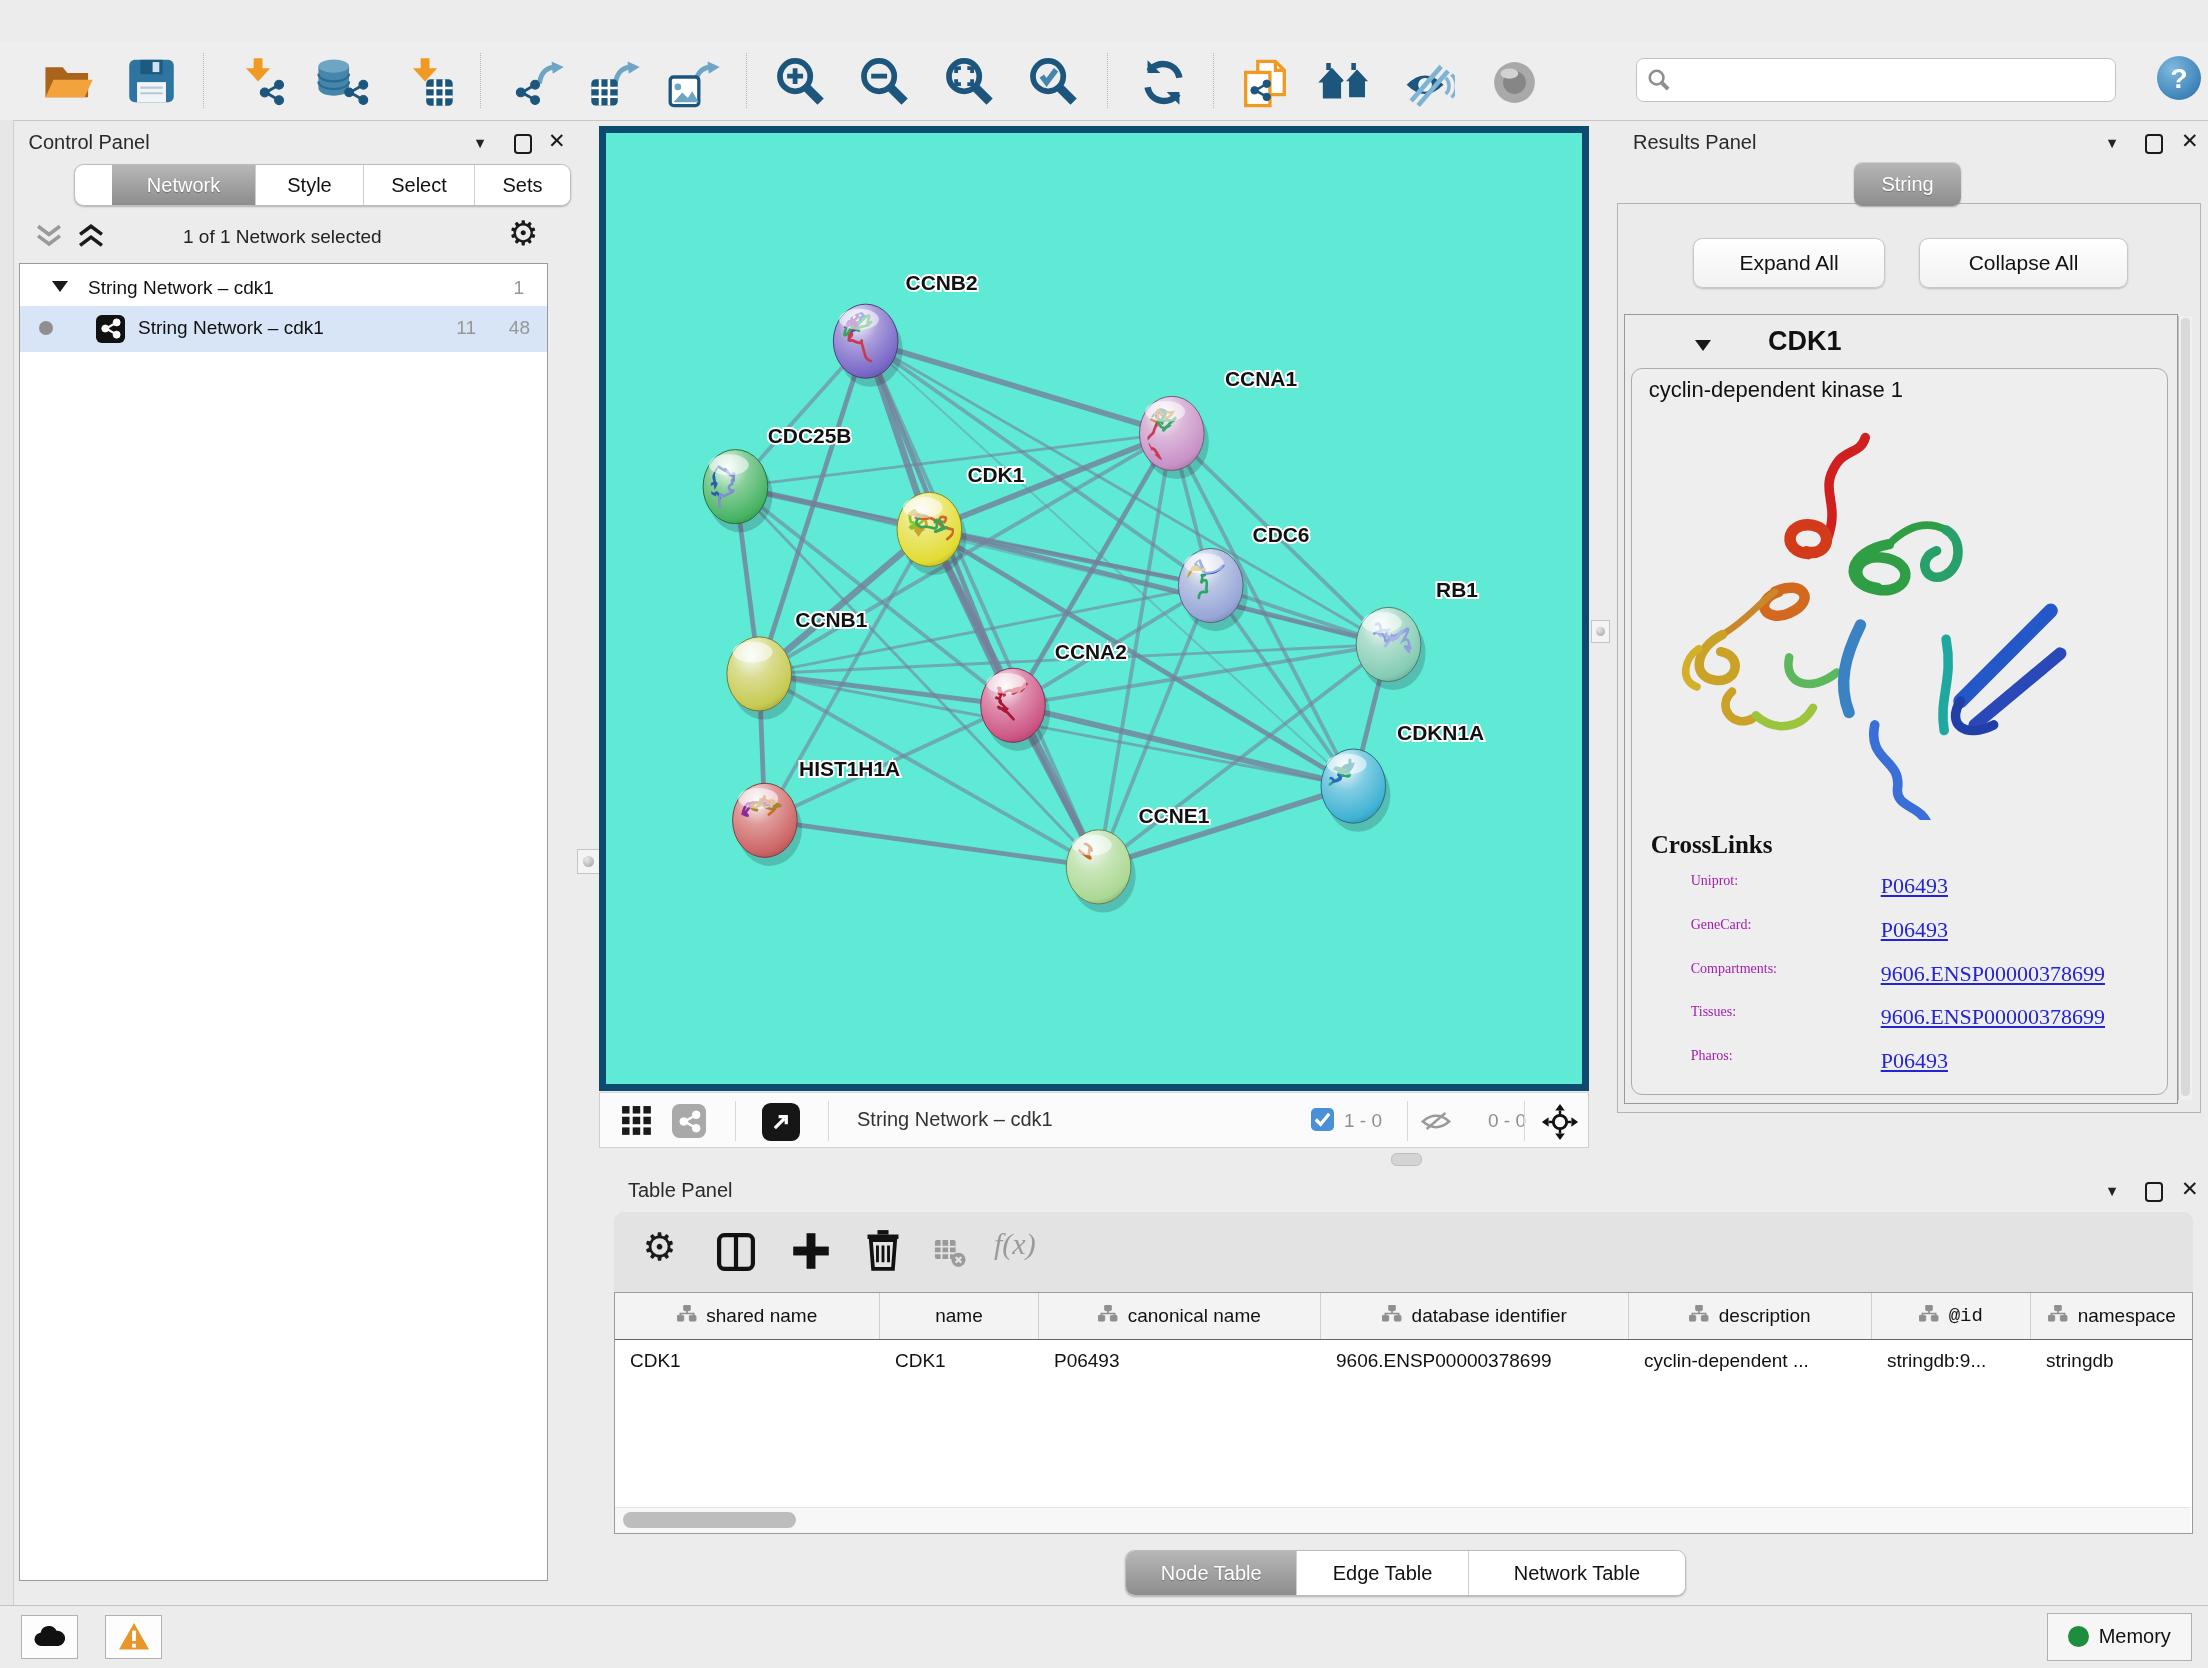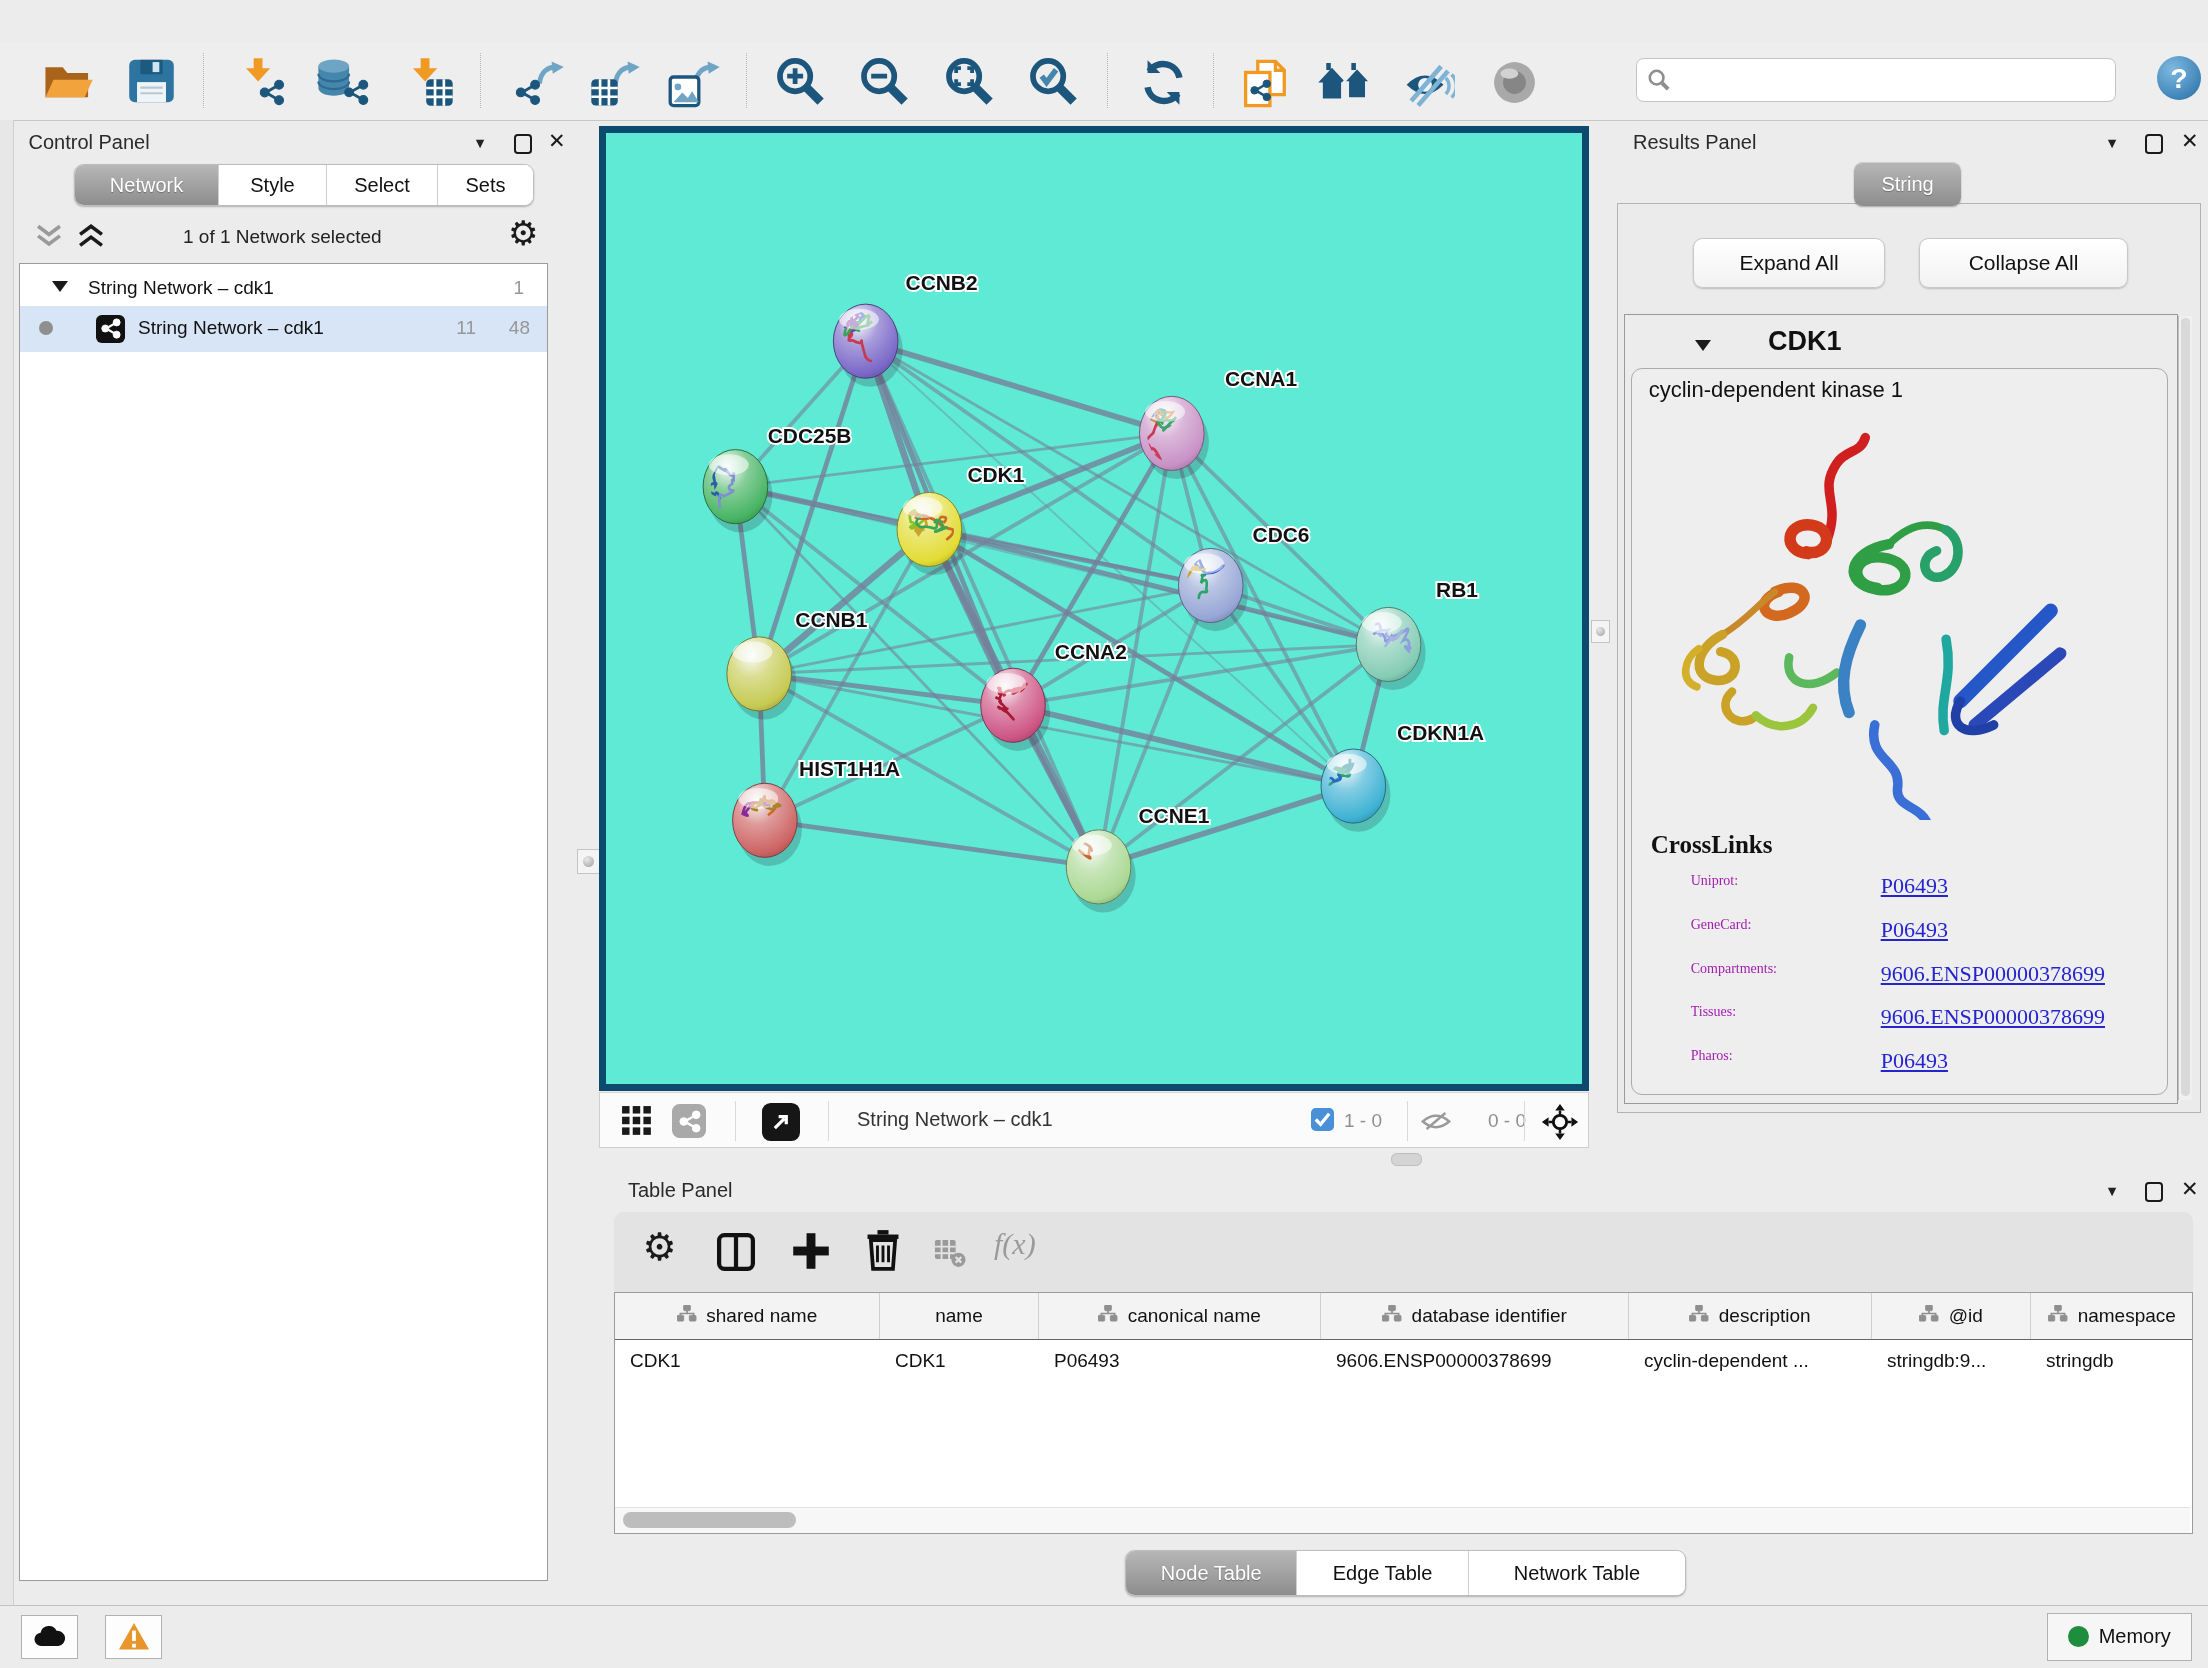--- a/index.html
+++ b/index.html
@@ -239,21 +239,21 @@
     <div class="abs helpbtn">?</div>
   </div>
 
   <div class="abs" style="left:0;top:120px;width:13.3px;height:1486px;background:#e7e7e7;border-right:1px solid #cfcfcf;"></div>
 
   <div class="abs ptitle" style="left:28.5px;top:131px;">Control Panel</div>
   <div class="abs pbtn-arrow" style="left:473px;top:135px;">▼</div>
   <div class="abs pbtn-box" style="left:514px;top:134px;"></div>
   <div class="abs pbtn-x" style="left:548px;top:129px;">✕</div>
 
-  <div class="abs seg" style="left:74px;top:164px;width:458px;height:40px;">
+  <div class="abs seg" style="left:74px;top:164px;width:458px;height:40px;padding-left:37px;">
     <div class="sel" style="width:143px">Network</div>
     <div style="width:107px">Style</div>
     <div style="width:110px">Select</div>
     <div style="width:95px">Sets</div>
   </div>
 
   <svg class="abs" style="left:34px;top:223px" width="30" height="27" viewBox="0 0 22 19">
     <path d="M3 2 l8 6 8 -6 M3 9 l8 6 8 -6" fill="none" stroke="#9a9a9a" stroke-width="2.6"></path>
   </svg>
   <svg class="abs" style="left:76px;top:223px" width="30" height="27" viewBox="0 0 22 19">
@@ -736,21 +736,21 @@
           <span>database identifier</span>
         </div>
         <div class="th" style="width: 243px;">
           <span><svg width="20" height="17" viewBox="0 0 21 18">
               <g fill="#8f8f8f" stroke="#8f8f8f">
                 <use href="#sym-sitemap"></use>
               </g>
             </svg></span>
           <span>description</span>
         </div>
-        <div class="th" style="width: 159px;">
+        <div class="th" style="width: 159px; font-family: Liberation Mono, monospace;">
           <span><svg width="20" height="17" viewBox="0 0 21 18">
               <g fill="#8f8f8f" stroke="#8f8f8f">
                 <use href="#sym-sitemap"></use>
               </g>
             </svg></span>
           <span>@id</span>
         </div>
         <div class="th" style="width: 163px;">
           <span><svg width="20" height="17" viewBox="0 0 21 18">
               <g fill="#8f8f8f" stroke="#8f8f8f">

